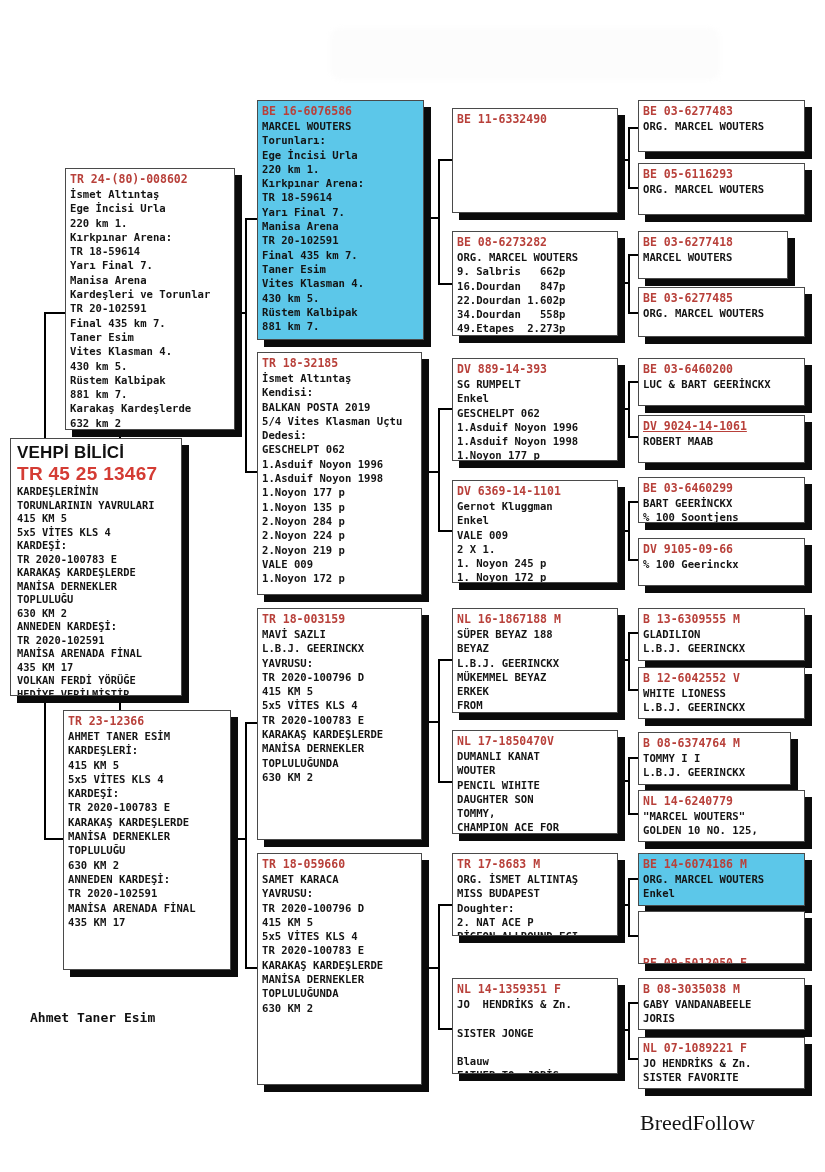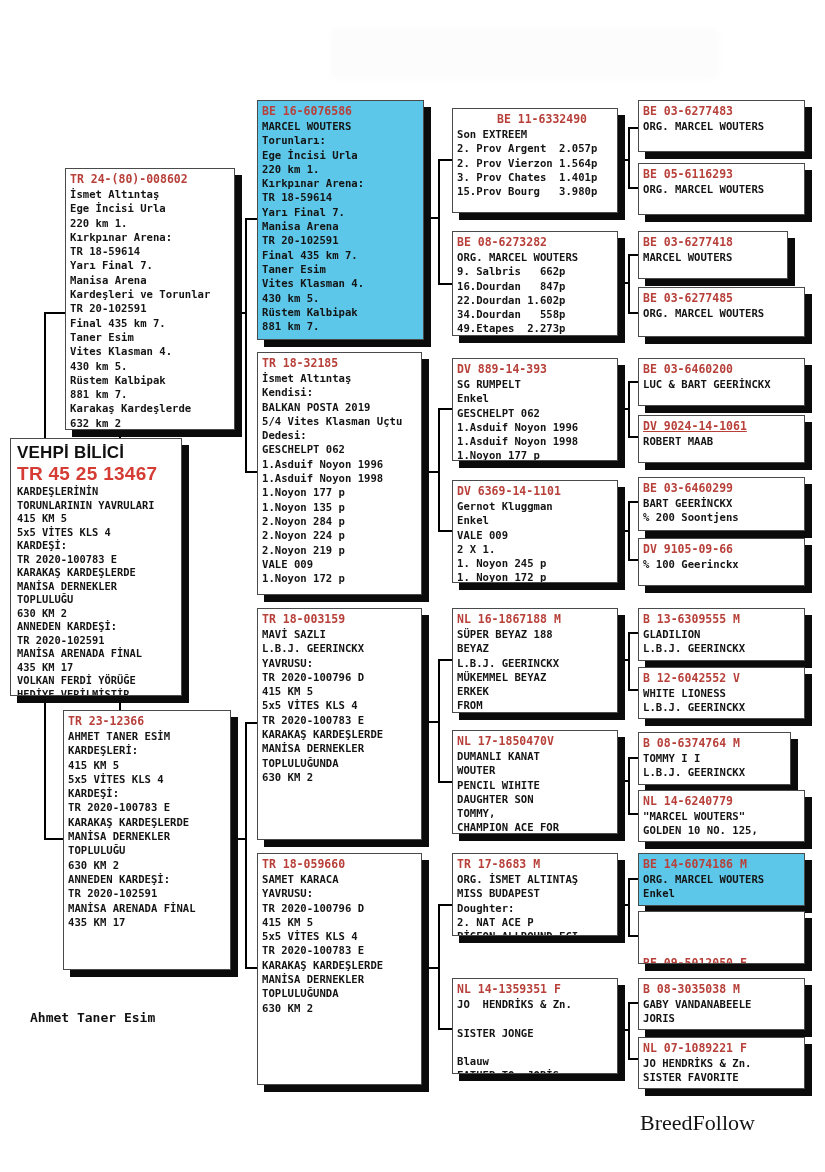--- a/index.html
+++ b/index.html
@@ -232,26 +232,21 @@
 415 KM 5
 5x5 VİTES KLS 4
 TR 2020-100783 E
 KARAKAŞ KARDEŞLERDE
 MANİSA DERNEKLER
 TOPLULUĞUNDA
 630 KM 2</div>
   </div>
 
   <div class="box" style="left:452px;top:108px;width:166px;height:105px">
-    <div class="ring" style="color: rgb(184, 64, 58); margin-left: 40px;">BE 11-6332490</div>
-    <div class="blines">Son EXTREEM
-2. Prov Argent  2.057p
-2. Prov Vierzon 1.564p
-3. Prov Chates  1.401p
-15.Prov Bourg   3.980p</div>
+    <div class="ring" style="color: rgb(184, 64, 58);">BE 11-6332490</div>
   </div>
   <div class="box" style="left:452px;top:231px;width:166px;height:105px">
     <div class="ring" style="color: rgb(184, 64, 58);">BE 08-6273282</div>
     <div class="blines">ORG. MARCEL WOUTERS
 9. Salbris   662p
 16.Dourdan   847p
 22.Dourdan 1.602p
 34.Dourdan   558p
 49.Etapes  2.273p</div>
   </div>
@@ -327,24 +322,24 @@
     <div class="blines">ORG. MARCEL WOUTERS</div>
   </div>
   <div class="box" style="left:638px;top:358px;width:167px;height:48px">
     <div class="ring" style="color: rgb(184, 64, 58);">BE 03-6460200</div>
     <div class="blines">LUC &amp; BART GEERİNCKX</div>
   </div>
   <div class="box" style="left:638px;top:415px;width:167px;height:48px">
     <div class="ring" style="color: rgb(184, 64, 58); text-decoration: underline;">DV 9024-14-1061</div>
     <div class="blines">ROBERT MAAB</div>
   </div>
-  <div class="box" style="left:638px;top:477px;width:167px;height:54px">
+  <div class="box" style="left:638px;top:477px;width:167px;height:46px">
     <div class="ring" style="color: rgb(184, 64, 58);">BE 03-6460299</div>
     <div class="blines">BART GEERİNCKX
-% 200 Soontjens</div>
+% 100 Soontjens</div>
   </div>
   <div class="box" style="left:638px;top:538px;width:167px;height:48px">
     <div class="ring" style="color: rgb(184, 64, 58);">DV 9105-09-66</div>
     <div class="blines">% 100 Geerinckx</div>
   </div>
   <div class="box" style="left:638px;top:608px;width:167px;height:53px">
     <div class="ring" style="color: rgb(184, 64, 58);">B 13-6309555 M</div>
     <div class="blines">GLADILION
 L.B.J. GEERINCKX</div>
   </div>

